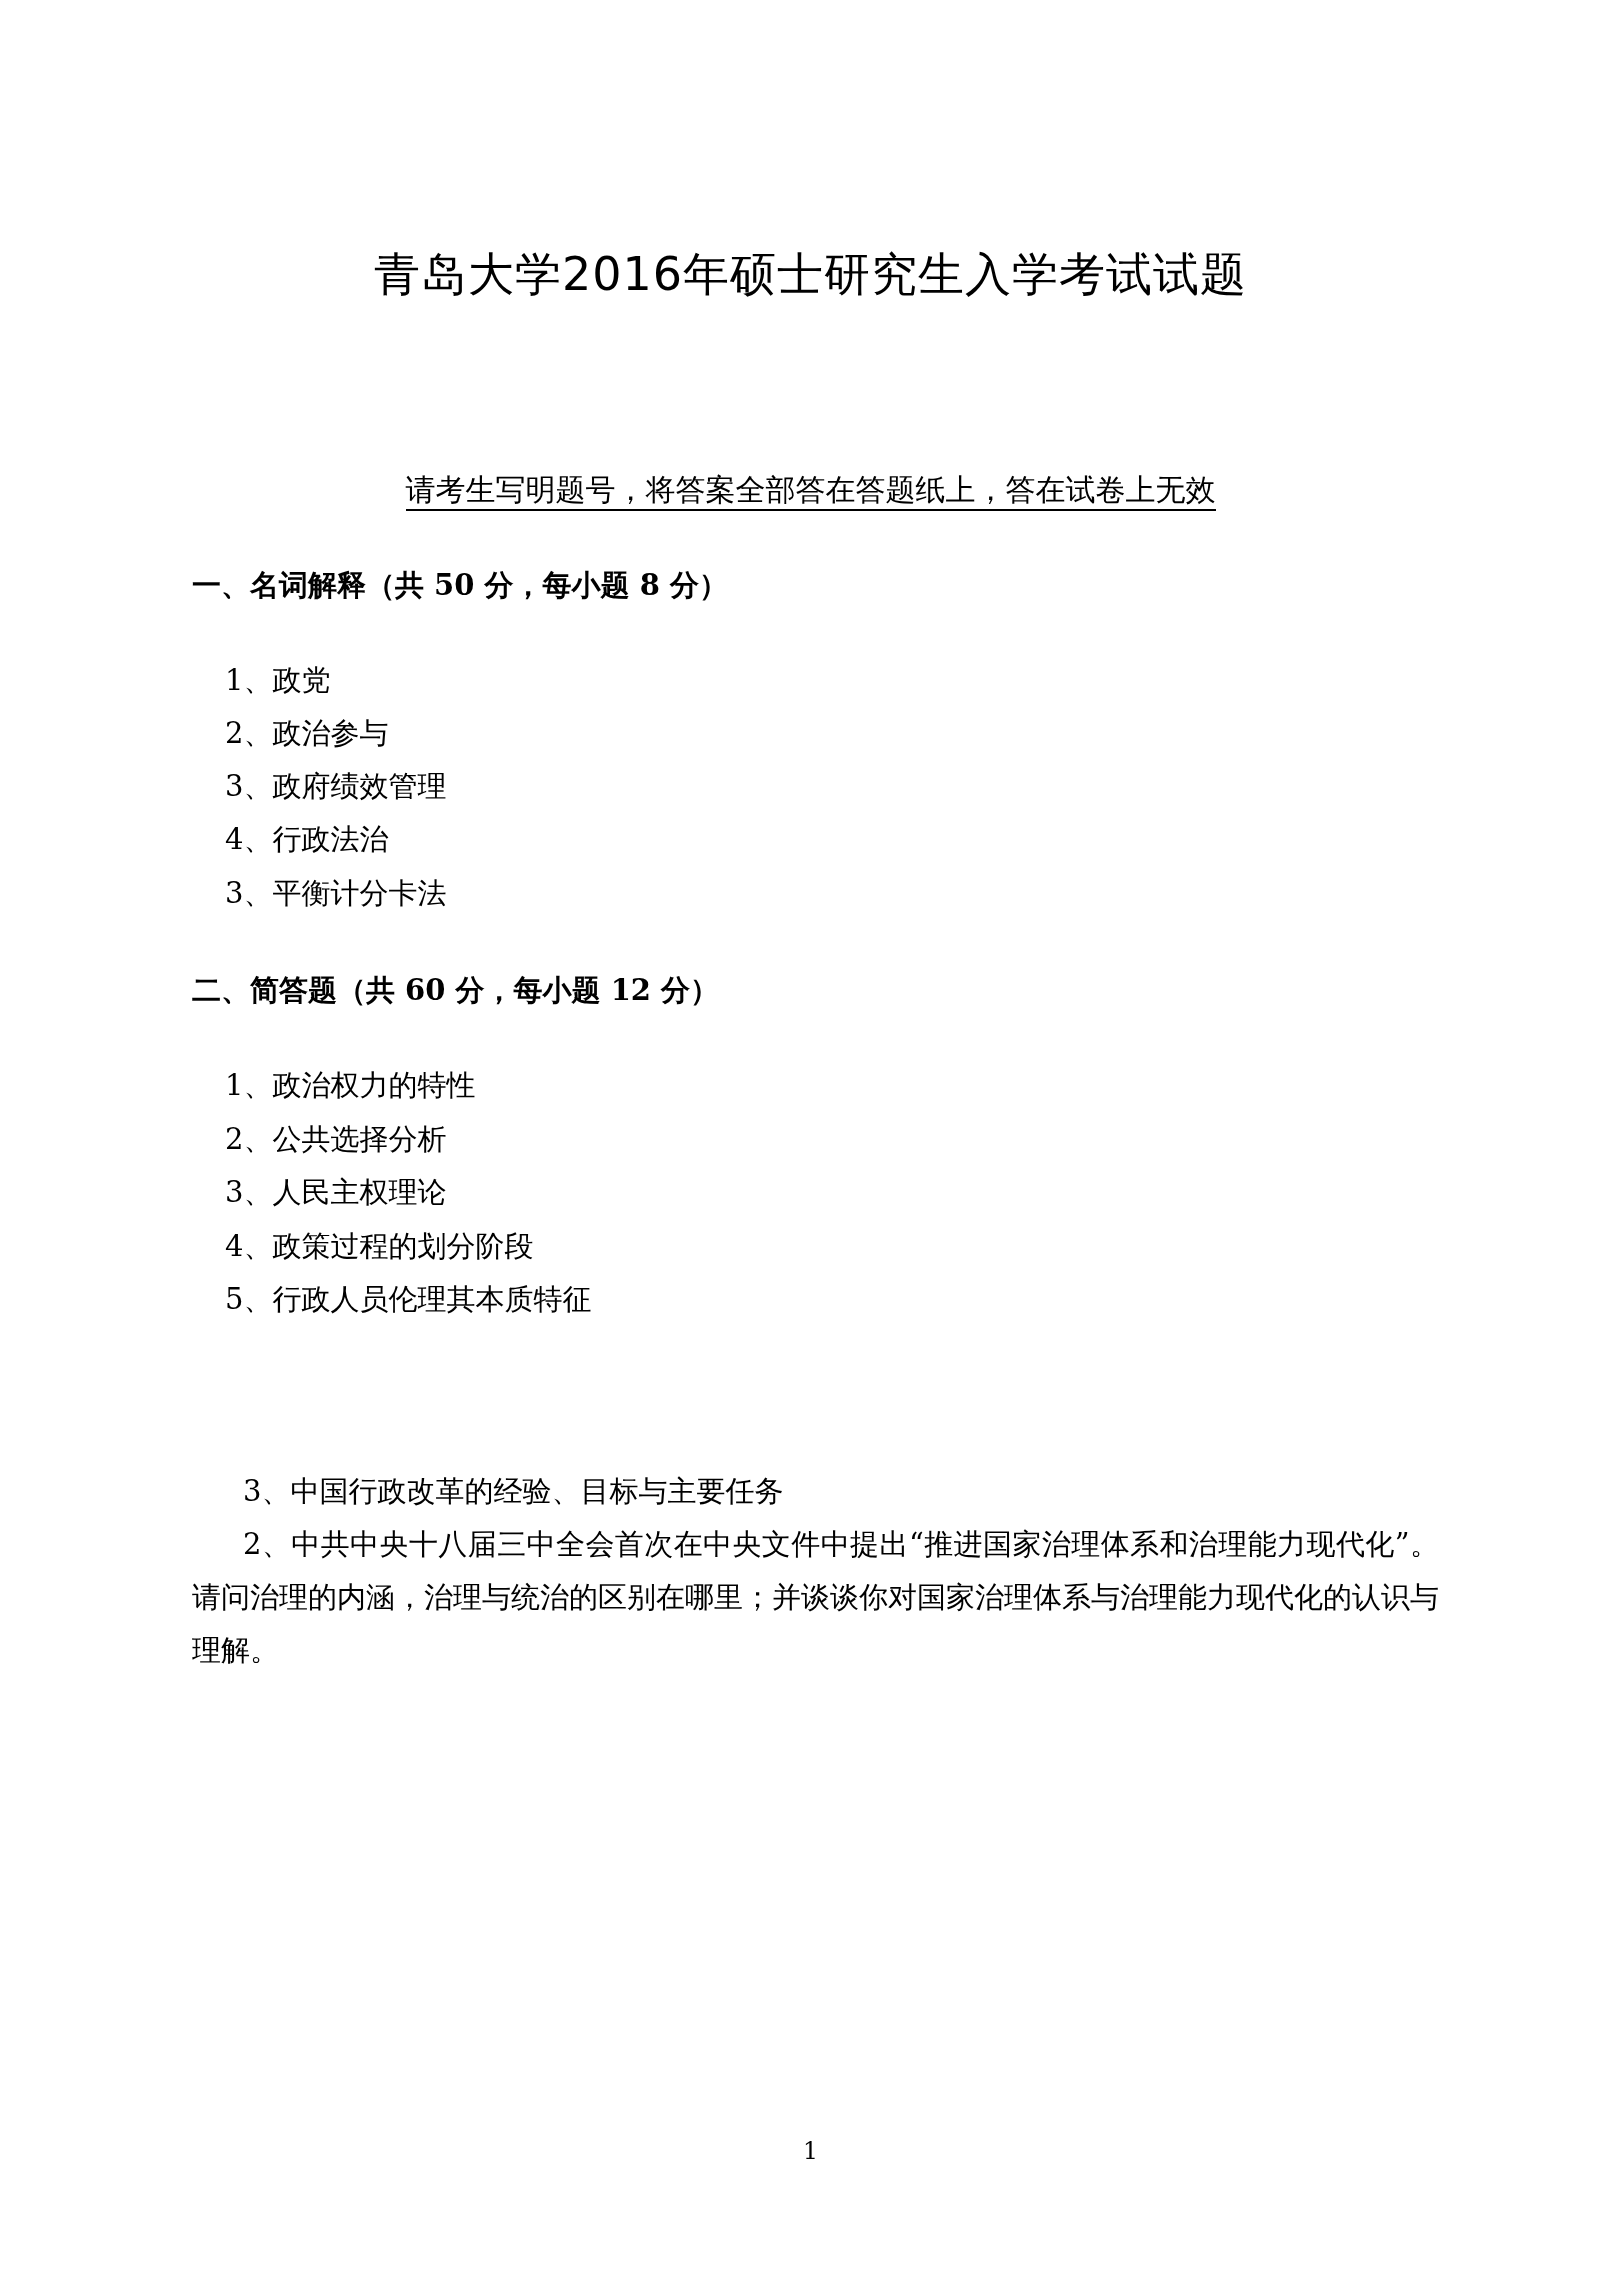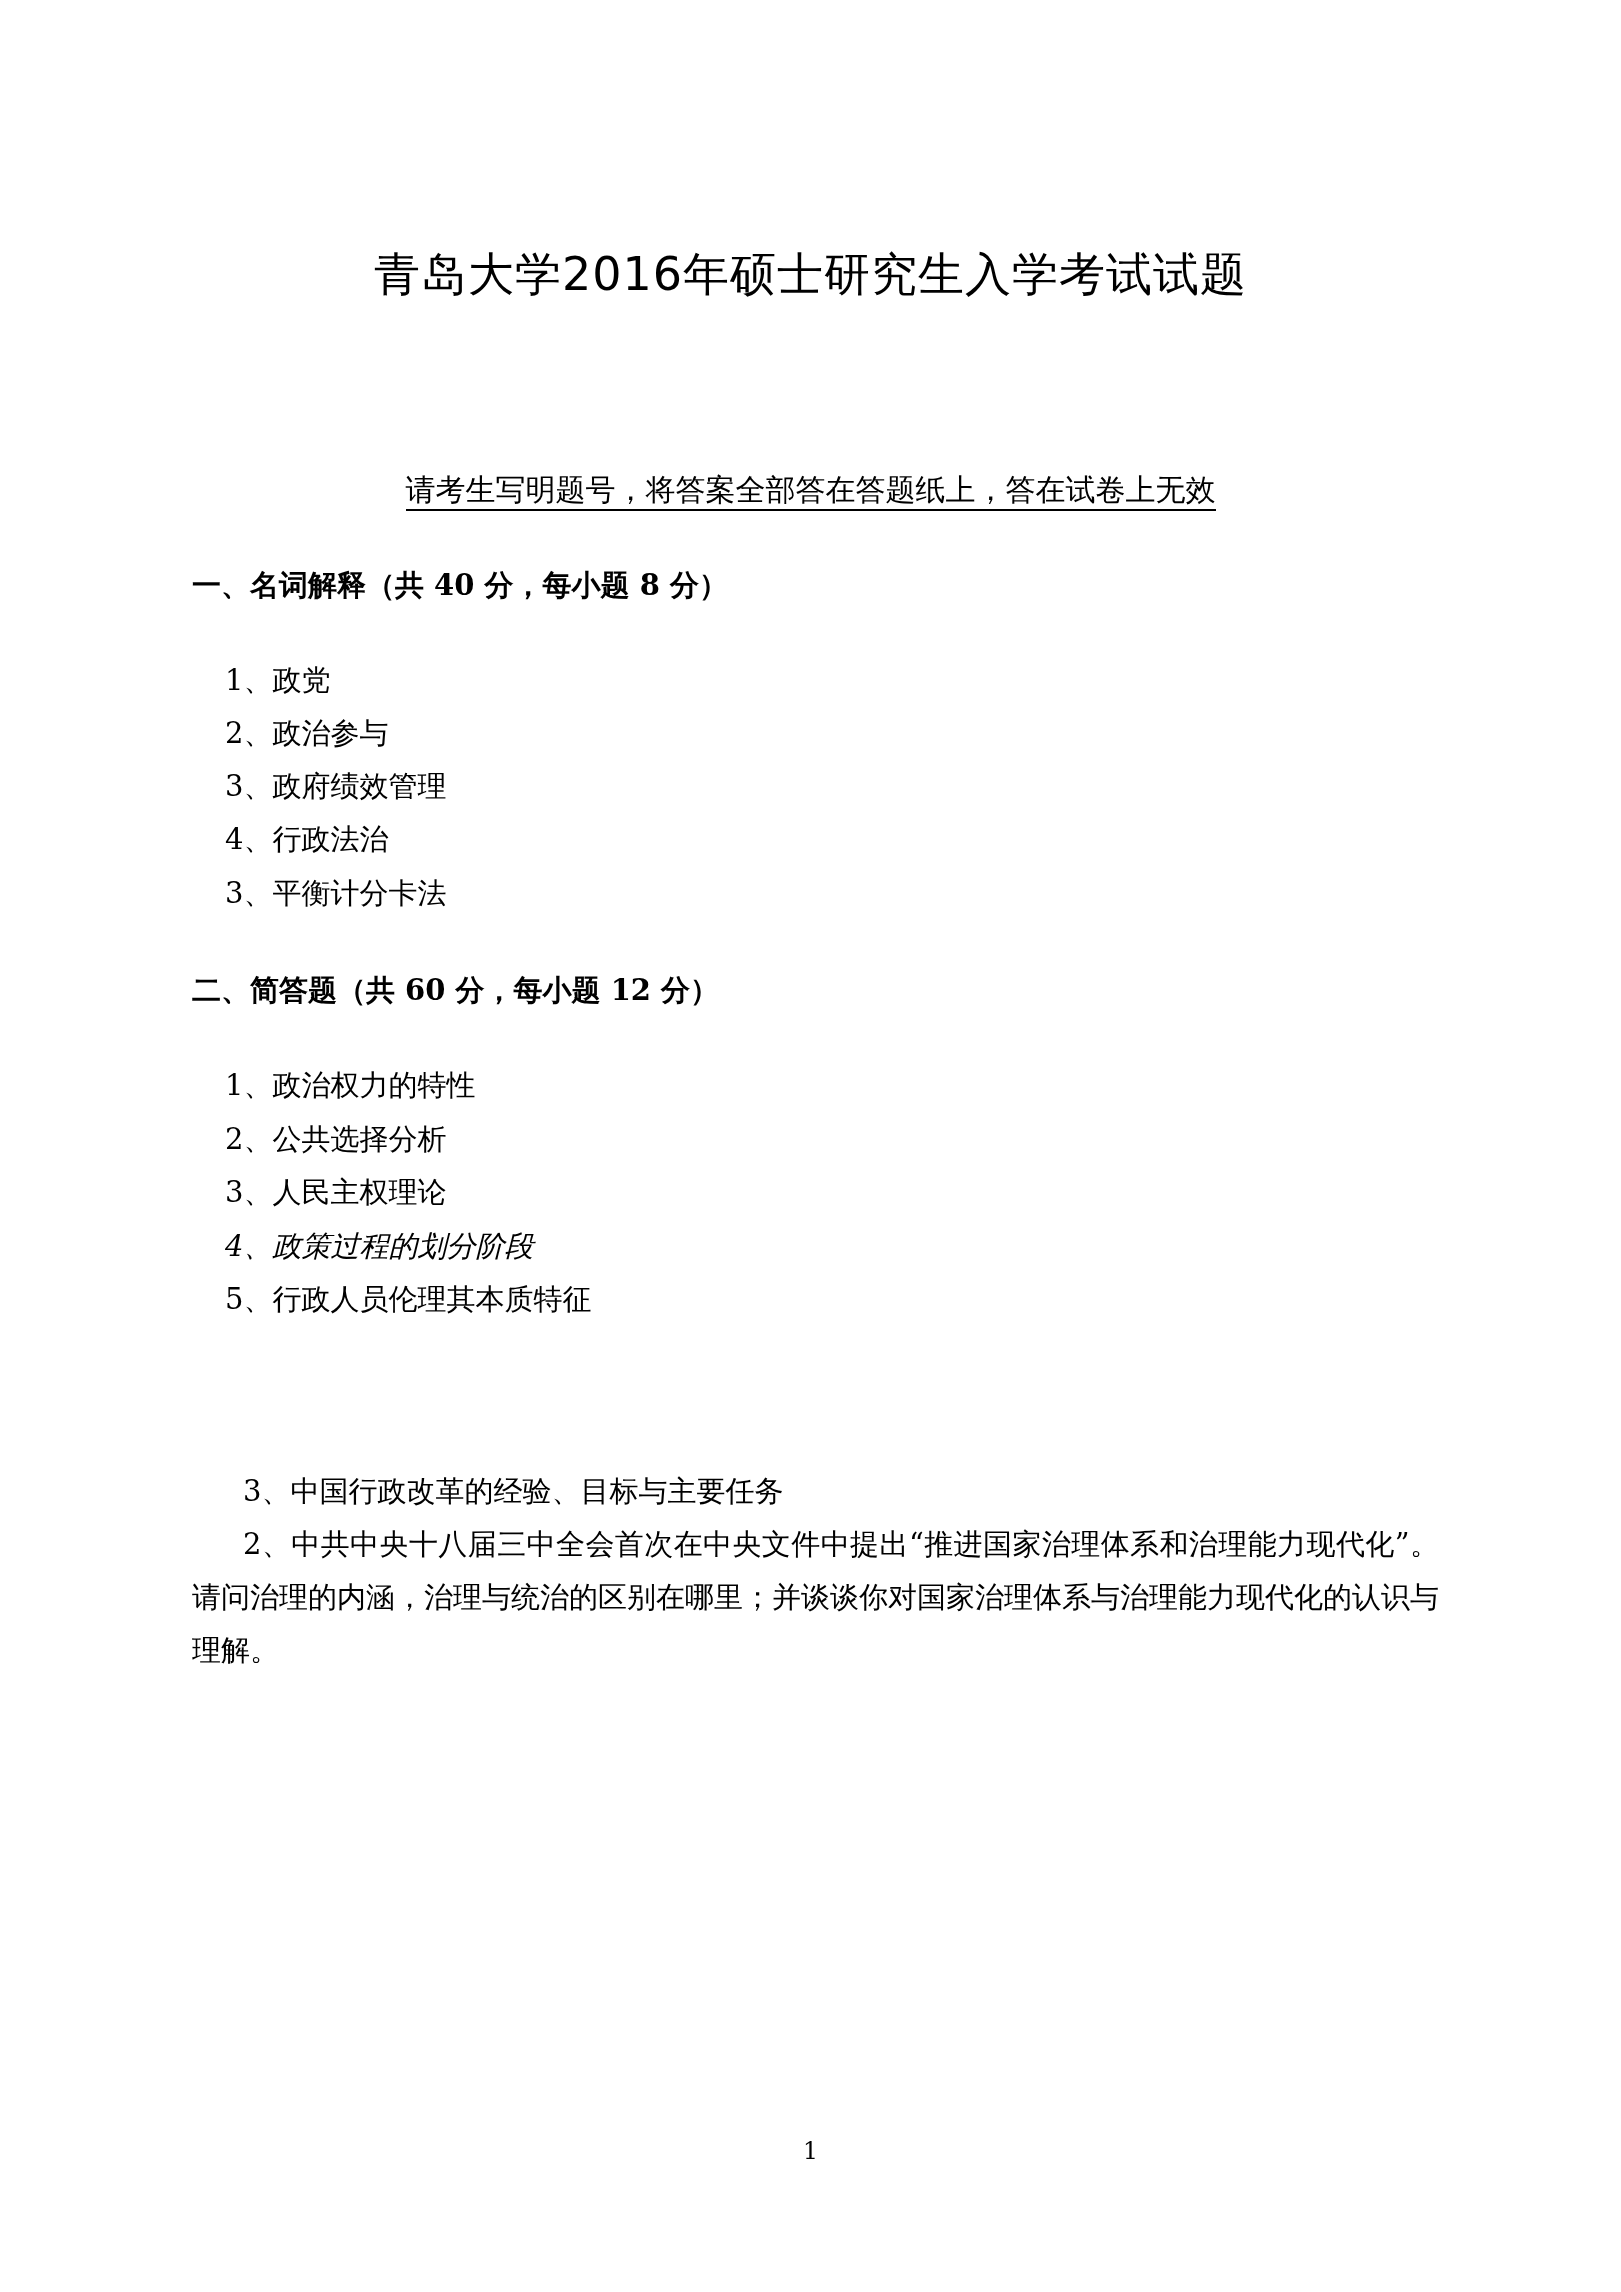--- a/index.html
+++ b/index.html
@@ -109,32 +109,32 @@
 
 <div class="page">
 
   <div class="title">青岛大学2016年硕士研究生入学考试试题</div>
 
 
   <div class="notice">
     <span>请考生写明题号，将答案全部答在答题纸上，答在试卷上无效</span>
   </div>
 
-  <div class="section-heading" style="top:565px;">一、名词解释（共 40 分，每小题 8 分）</div>
+  <div class="section-heading" style="top:565px;">一、名词解释（共 50 分，每小题 8 分）</div>
   <div class="item" style="top:660px;">1、政党</div>
   <div class="item" style="top:713px;">2、政治参与</div>
   <div class="item" style="top:766px;">3、政府绩效管理</div>
   <div class="item" style="top:819px;">4、行政法治</div>
   <div class="item" style="top:873px;">3、平衡计分卡法</div>
 
   <div class="section-heading" style="top:970px;">二、简答题（共 60 分，每小题 12 分）</div>
   <div class="item" style="top:1065px;">1、政治权力的特性</div>
   <div class="item" style="top:1119px;">2、公共选择分析</div>
   <div class="item" style="top:1172px;">3、人民主权理论</div>
-  <div class="item" style="top:1226px;font-style:italic;">4、政策过程的划分阶段</div>
+  <div class="item" style="top:1226px;">4、政策过程的划分阶段</div>
   <div class="item" style="top:1279px;">5、行政人员伦理其本质特征</div>
 
   <div class="essay" style="top:1465px;">
     <p class="first">3、中国行政改革的经验、目标与主要任务</p>
     <p>2、中共中央十八届三中全会首次在中央文件中提出“推进国家治理体系和治理能力现代化”。请问治理的内涵，治理与统治的区别在哪里；并谈谈你对国家治理体系与治理能力现代化的认识与理解。</p>
   </div>
 
   <div class="page-number">1</div>
 
 </div>

